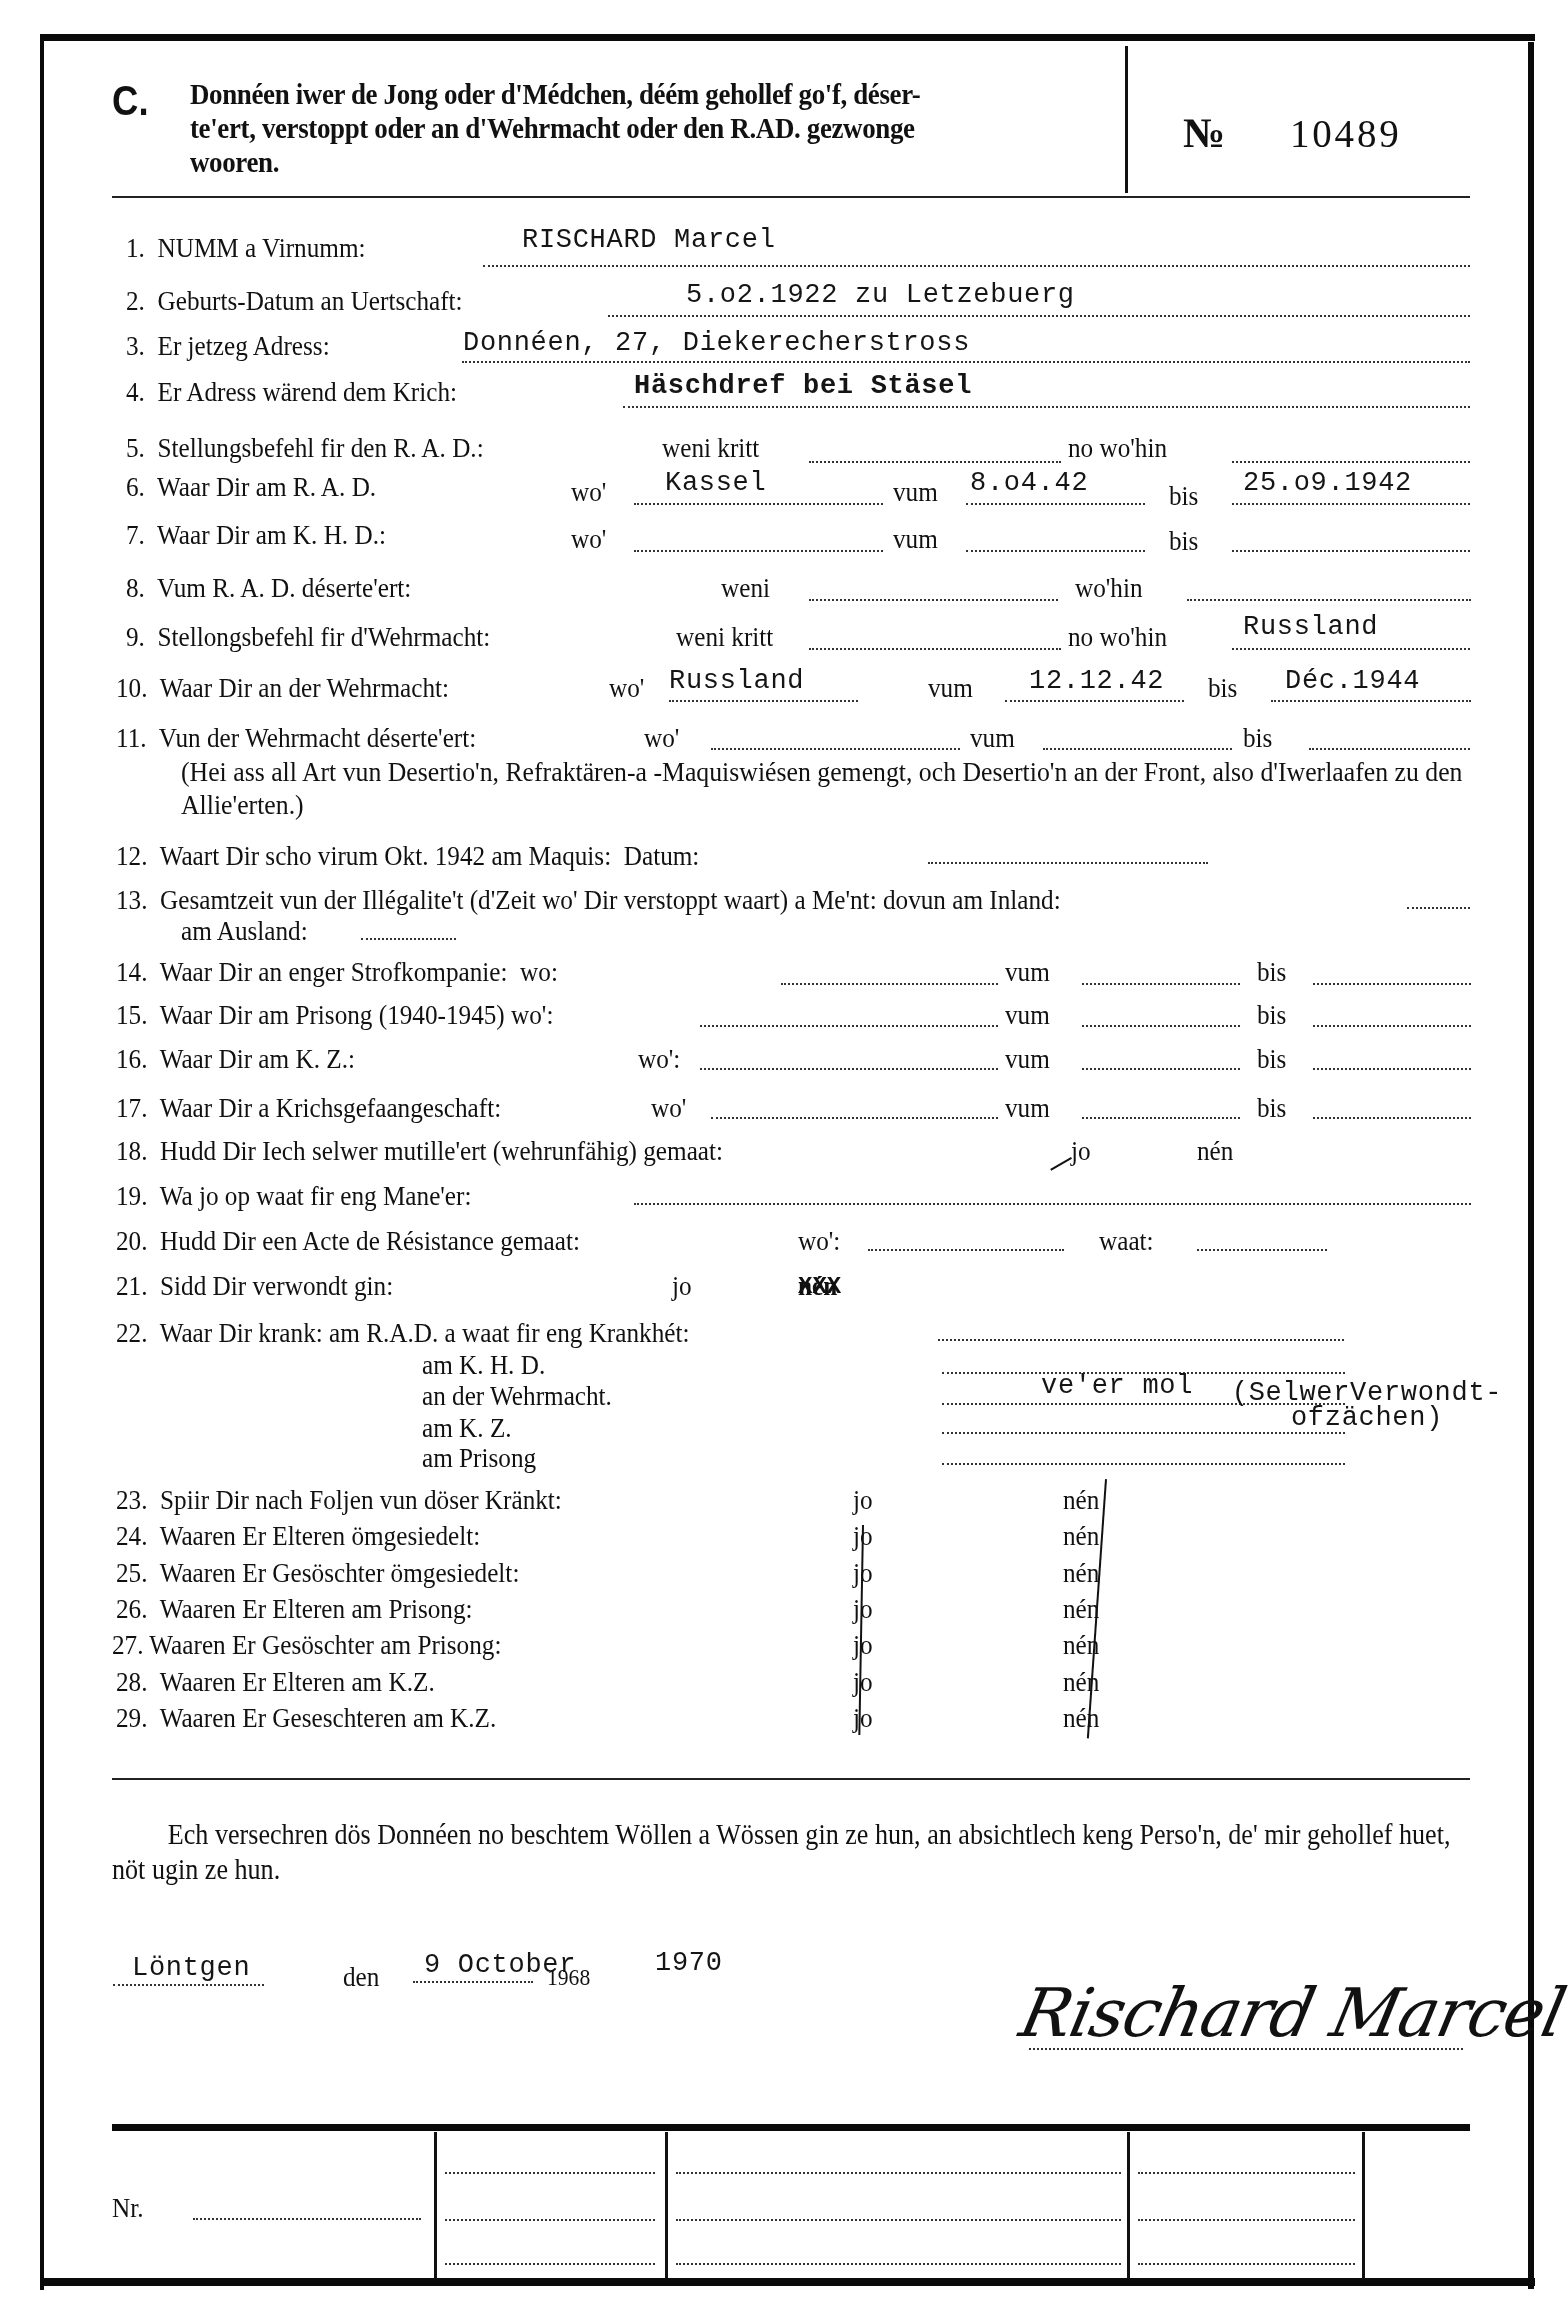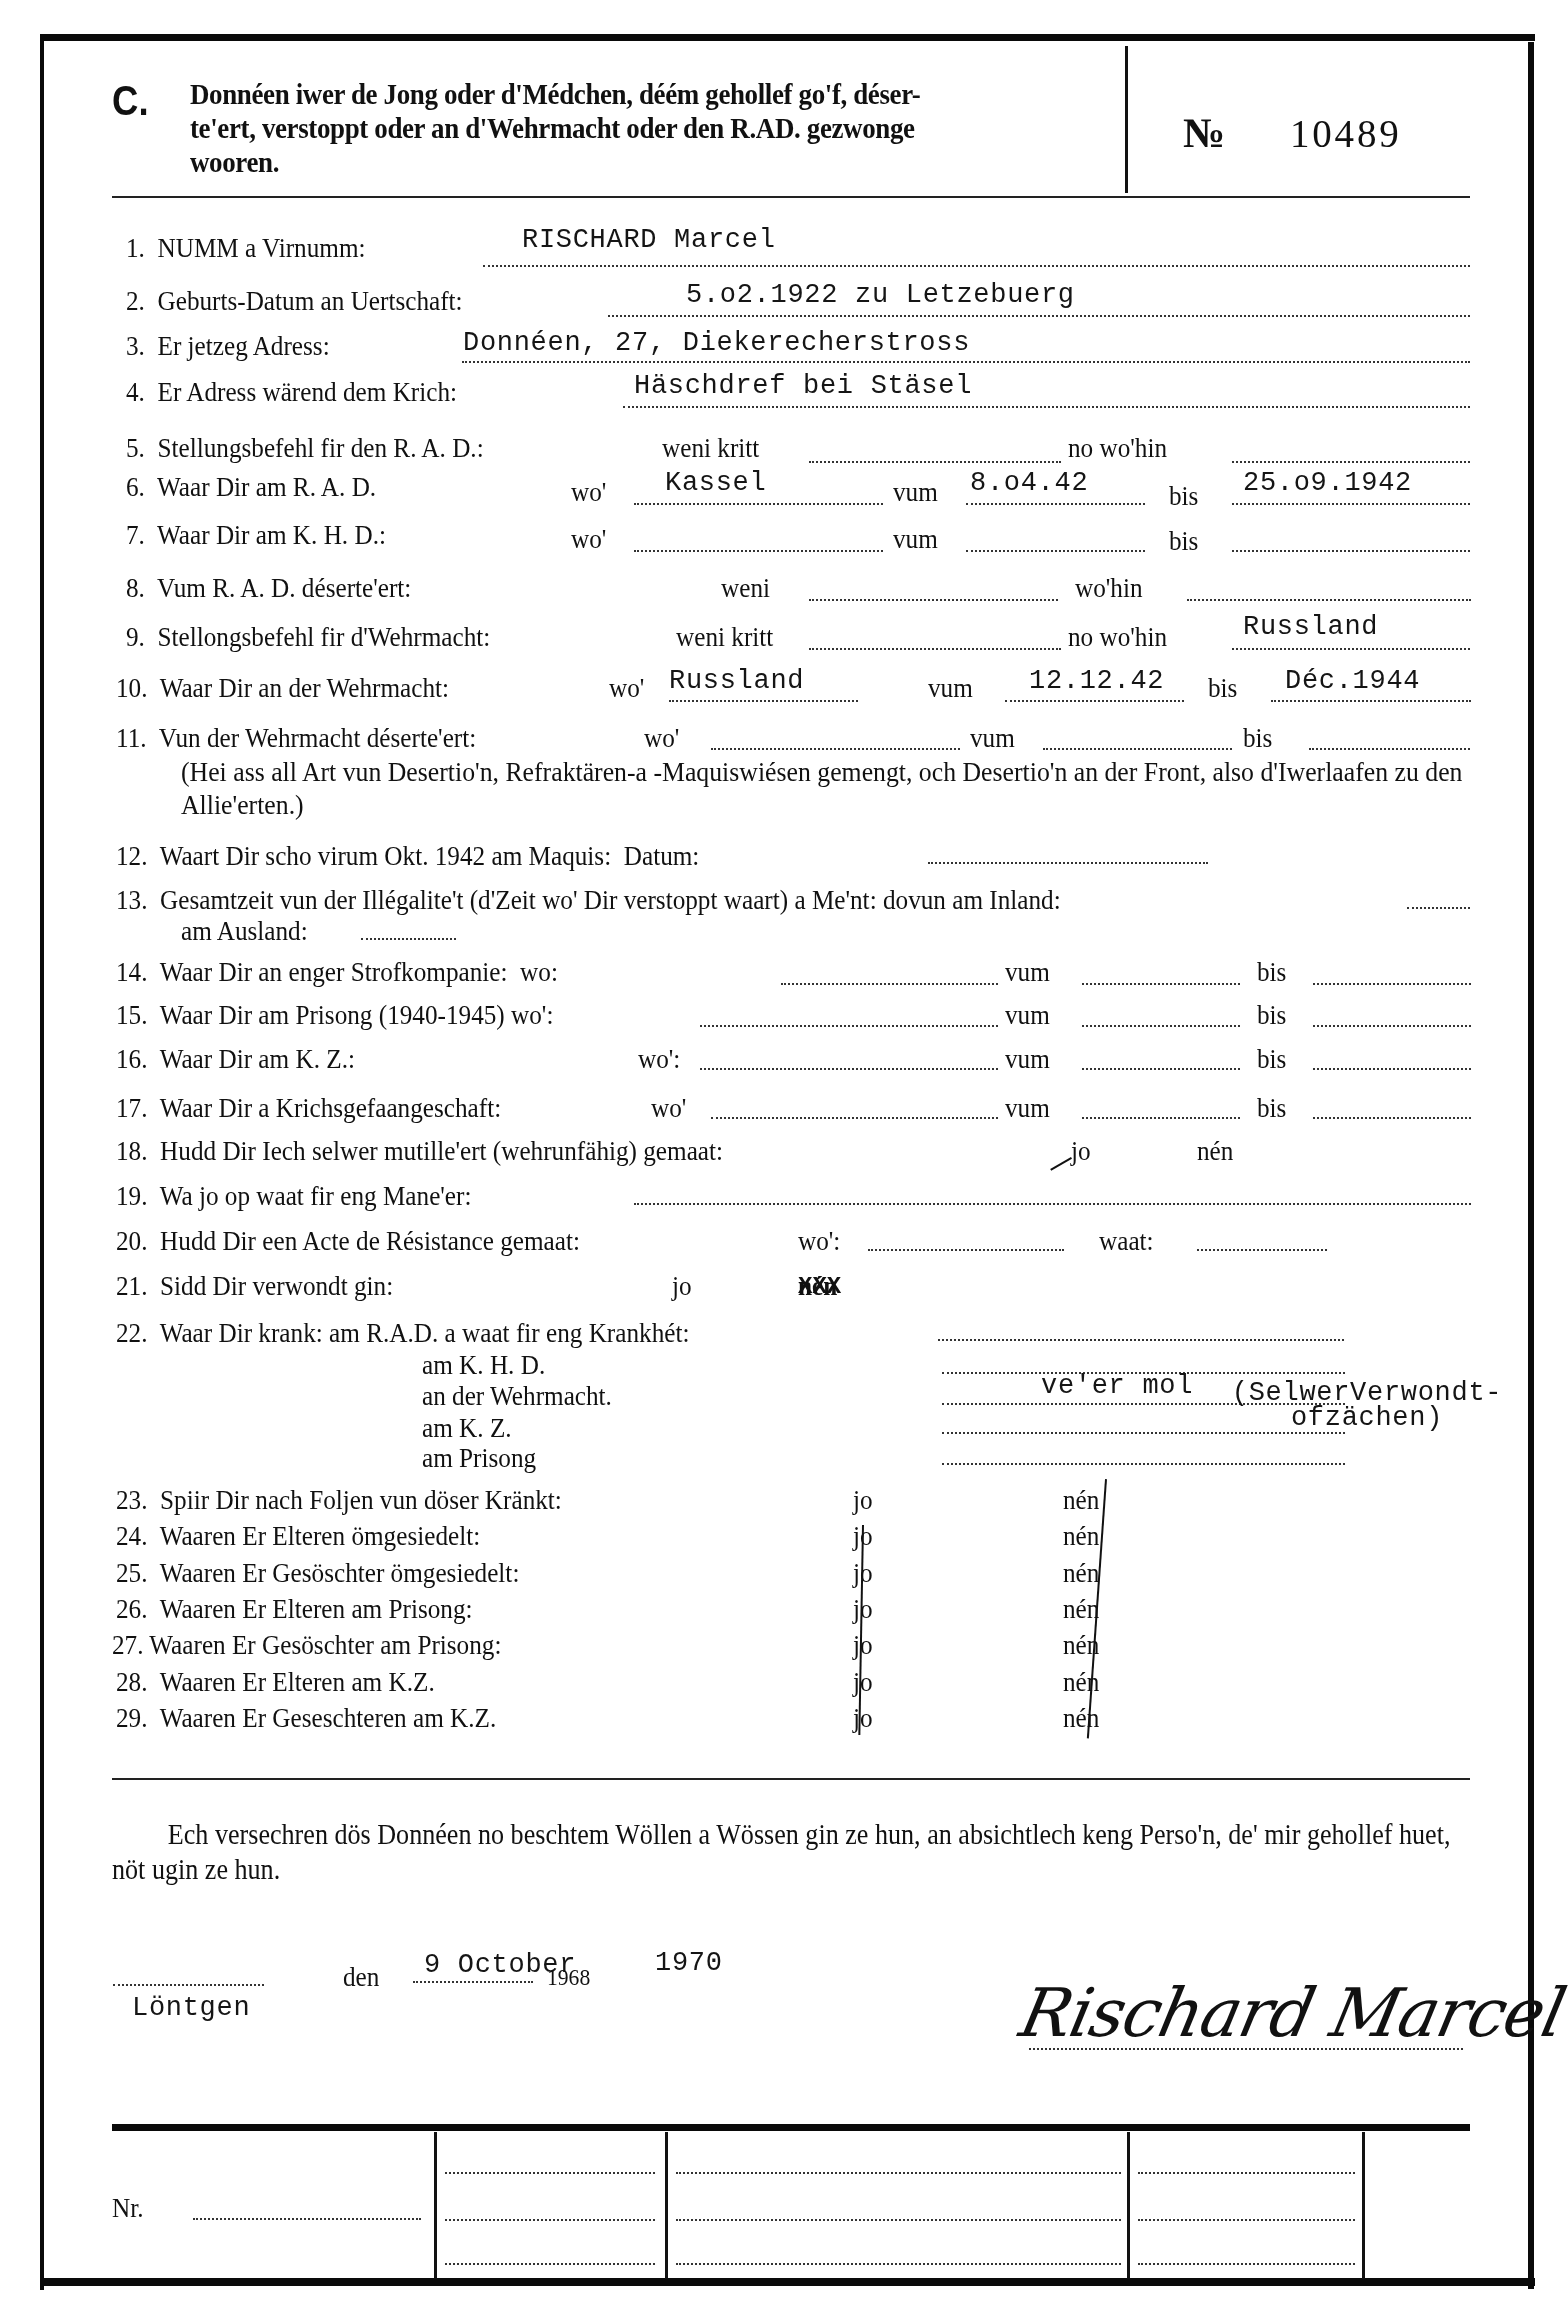--- a/index.html
+++ b/index.html
@@ -52,21 +52,21 @@
 <div class="abs lbl" style="left:126px;top:284px;"><span>2.</span>&nbsp; <span>Geburts-Datum an Uertschaft:</span></div>
 <div class="dots" style="left:608px;top:315px;width:862px;"></div>
 <div class="abs typed" style="left:686px;top:280px;">5.o2.1922 zu Letzebuerg</div>
 
 <div class="abs lbl" style="left:126px;top:329px;"><span>3.</span>&nbsp; <span>Er jetzeg Adress:</span></div>
 <div class="dots" style="left:462px;top:361px;width:1008px;"></div>
 <div class="abs typed" style="left:463px;top:328px;">Donnéen, 27, Diekerecherstross</div>
 
 <div class="abs lbl" style="left:126px;top:375px;"><span>4.</span>&nbsp; <span>Er Adress wärend dem Krich:</span></div>
 <div class="dots" style="left:623px;top:406px;width:847px;"></div>
-<div class="abs typed" style="left:634px;top:371px;">Häschdref bei Stäsel</div>
+<div class="abs typed" style="left:634px;top:371px;font-weight:bold;">Häschdref bei Stäsel</div>
 
 <div class="abs lbl" style="left:126px;top:431px;"><span>5.</span>&nbsp; <span>Stellungsbefehl fir den R. A. D.:</span></div>
 <div class="abs lbl" style="left:662px;top:431px;">weni kritt</div>
 <div class="dots" style="left:809px;top:461px;width:252px;"></div>
 <div class="abs lbl" style="left:1068px;top:431px;">no wo'hin</div>
 <div class="dots" style="left:1232px;top:461px;width:238px;"></div>
 
 <div class="abs lbl" style="left:126px;top:470px;"><span>6.</span>&nbsp; <span>Waar Dir am R. A. D.</span></div>
 <div class="abs lbl" style="left:571px;top:475px;">wo'</div>
 <div class="dots" style="left:634px;top:503px;width:249px;"></div>
@@ -217,21 +217,21 @@
 <div class="abs lbl" style="left:853px;top:1701px;">jo</div>
 <div class="abs lbl" style="left:1063px;top:1701px;">nén</div>
 
 <div class="strike-line" style="left:862px;top:1525px;height:210px;transform:rotate(1deg);"></div>
 <div class="strike-line" style="left:1105px;top:1479px;height:260px;transform:rotate(4deg);"></div>
 
 <div class="hr" style="left:112px;top:1778px;width:1358px;"></div>
 
 <div class="abs decl" style="left:112px;top:1817px;width:1505px;text-indent:62px;">Ech versechren dös Donnéen no beschtem Wöllen a Wössen gin ze hun, an absichtlech keng Perso'n, de' mir gehollef huet, nöt ugin ze hun.</div>
 
-<div class="abs typed" style="left:132px;top:1953px;margin-top:40px;">Löntgen</div>
+<div class="abs typed" style="left:132px;top:1953px;">Löntgen</div>
 <div class="dots" style="left:113px;top:1984px;width:151px;"></div>
 <div class="abs lbl" style="left:343px;top:1960px;">den</div>
 <div class="dots" style="left:413px;top:1981px;width:120px;"></div>
 <div class="abs typed" style="left:424px;top:1950px;">9 October</div>
 <div class="abs lbl" style="left:547px;top:1960px;font-size:24px;">1968</div>
 <div class="abs typed" style="left:655px;top:1948px;">1970</div>
 
 <div class="abs sig" style="left:1022px;top:1974px;">Rischard Marcel</div>
 <div class="dots" style="left:1029px;top:2048px;width:434px;"></div>
 

